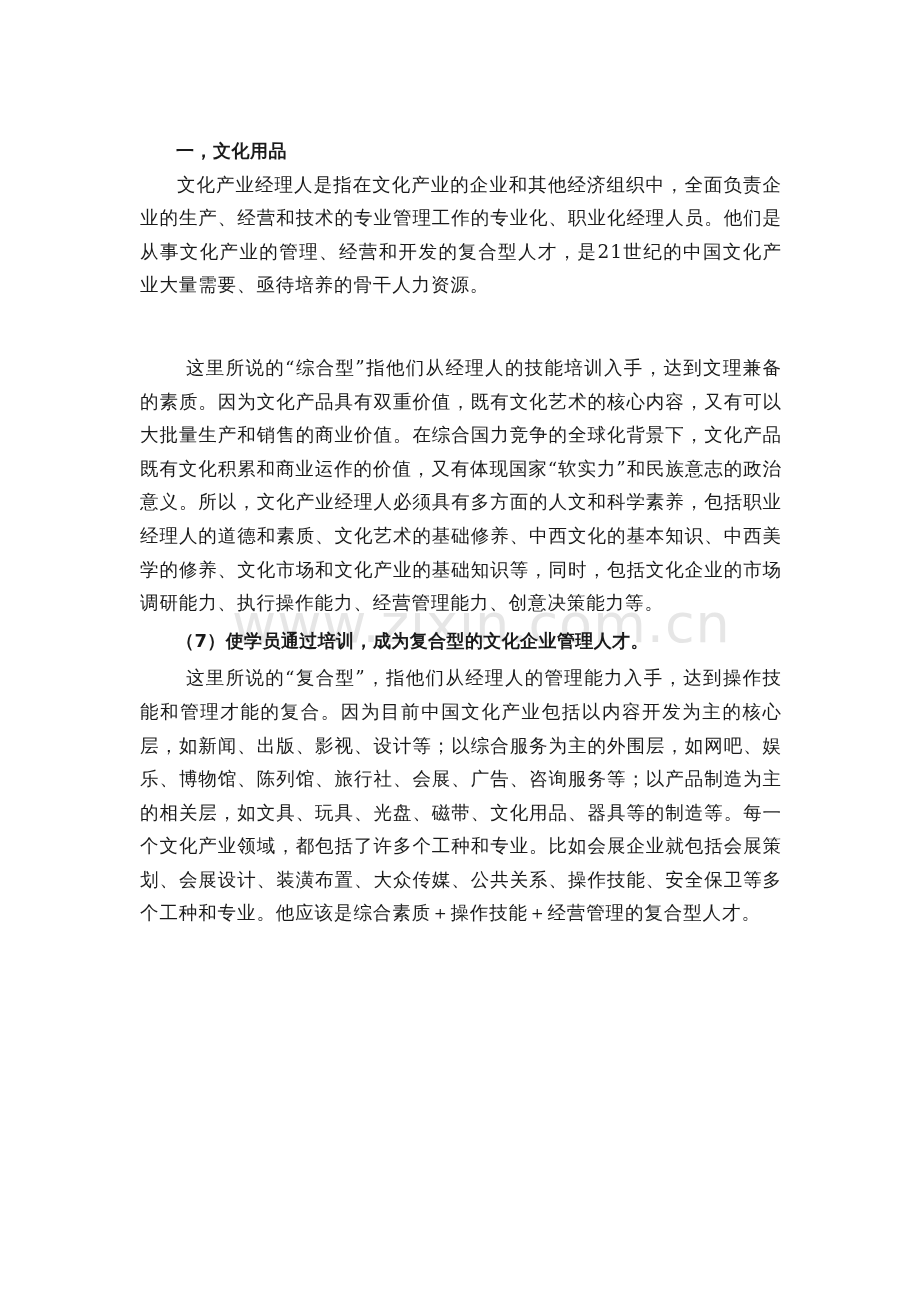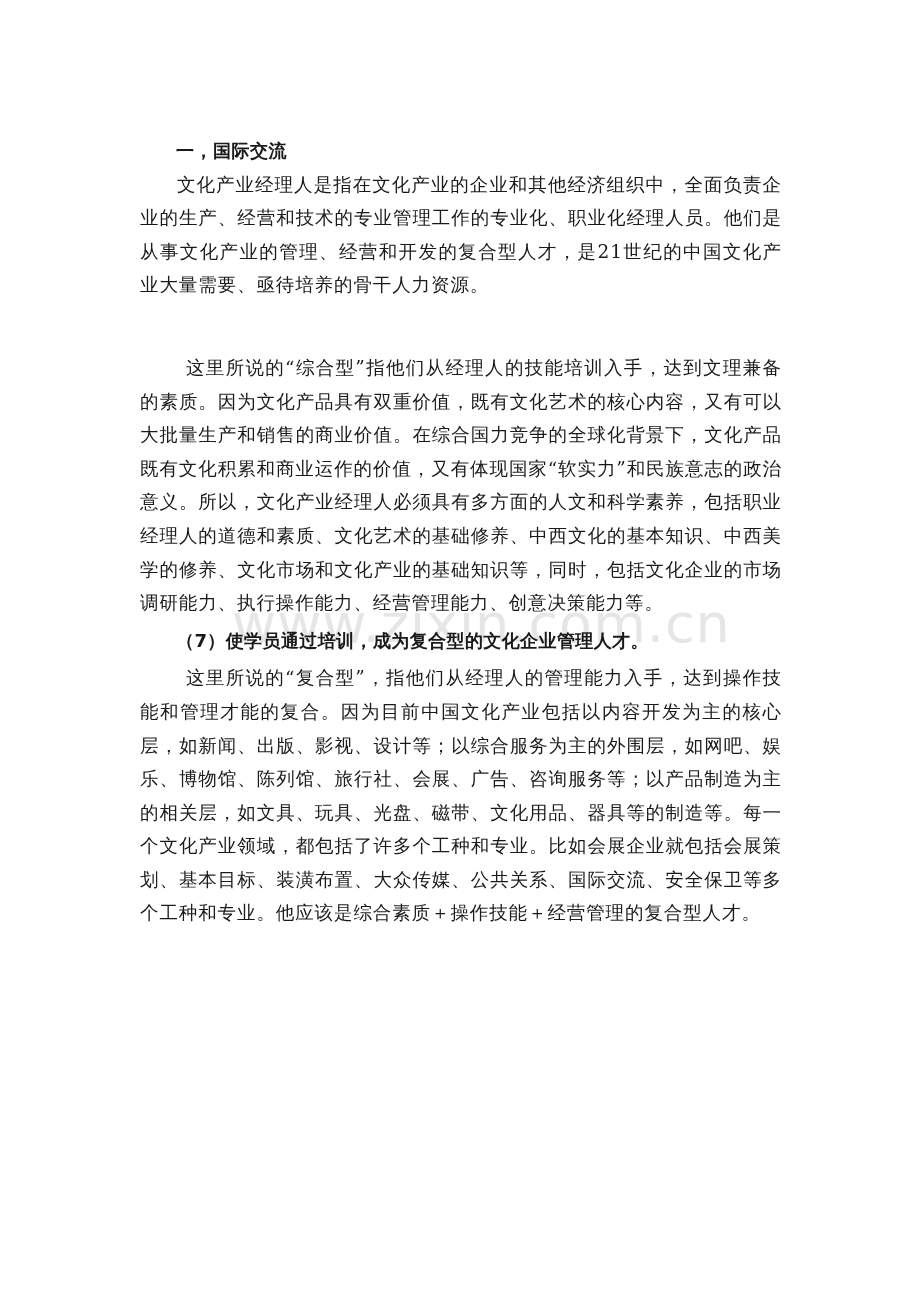--- a/index.html
+++ b/index.html
@@ -37,25 +37,25 @@
       letter-spacing: 1px; pointer-events: none;
     }
   </style>
 </head>
 <body>
 
 <div class="page">
   <div class="watermark">www.zixin.com.cn</div>
 
   <div class="content">
-    <h2 class="heading">一，国际交流</h2>
+    <h2 class="heading">一，文化用品</h2>
     <p class="indent">文化产业经理人是指在文化产业的企业和其他经济组织中，全面负责企业的生产、经营和技术的专业管理工作的专业化、职业化经理人员。他们是从事文化产业的管理、经营和开发的复合型人才，是21世纪的中国文化产业大量需要、亟待培养的骨干人力资源。</p>
 
     <div class="gap"></div>
 
 
     <p class="indent-sm">这里所说的“综合型”指他们从经理人的技能培训入手，达到文理兼备的素质。因为文化产品具有双重价值，既有文化艺术的核心内容，又有可以大批量生产和销售的商业价值。在综合国力竞争的全球化背景下，文化产品既有文化积累和商业运作的价值，又有体现国家“软实力”和民族意志的政治意义。所以，文化产业经理人必须具有多方面的人文和科学素养，包括职业经理人的道德和素质、文化艺术的基础修养、中西文化的基本知识、中西美学的修养、文化市场和文化产业的基础知识等，同时，包括文化企业的市场调研能力、执行操作能力、经营管理能力、创意决策能力等。</p>
 
     <p class="sub">（7）使学员通过培训，成为复合型的文化企业管理人才。</p>
-    <p class="indent-sm">这里所说的“复合型”，指他们从经理人的管理能力入手，达到操作技能和管理才能的复合。因为目前中国文化产业包括以内容开发为主的核心层，如新闻、出版、影视、设计等；以综合服务为主的外围层，如网吧、娱乐、博物馆、陈列馆、旅行社、会展、广告、咨询服务等；以产品制造为主的相关层，如文具、玩具、光盘、磁带、文化用品、器具等的制造等。每一个文化产业领域，都包括了许多个工种和专业。比如会展企业就包括会展策划、基本目标、装潢布置、大众传媒、公共关系、国际交流、安全保卫等多个工种和专业。他应该是综合素质＋操作技能＋经营管理的复合型人才。</p>
+    <p class="indent-sm">这里所说的“复合型”，指他们从经理人的管理能力入手，达到操作技能和管理才能的复合。因为目前中国文化产业包括以内容开发为主的核心层，如新闻、出版、影视、设计等；以综合服务为主的外围层，如网吧、娱乐、博物馆、陈列馆、旅行社、会展、广告、咨询服务等；以产品制造为主的相关层，如文具、玩具、光盘、磁带、文化用品、器具等的制造等。每一个文化产业领域，都包括了许多个工种和专业。比如会展企业就包括会展策划、会展设计、装潢布置、大众传媒、公共关系、操作技能、安全保卫等多个工种和专业。他应该是综合素质＋操作技能＋经营管理的复合型人才。</p>
 
   </div>
 </div>
 
 </body></html>

